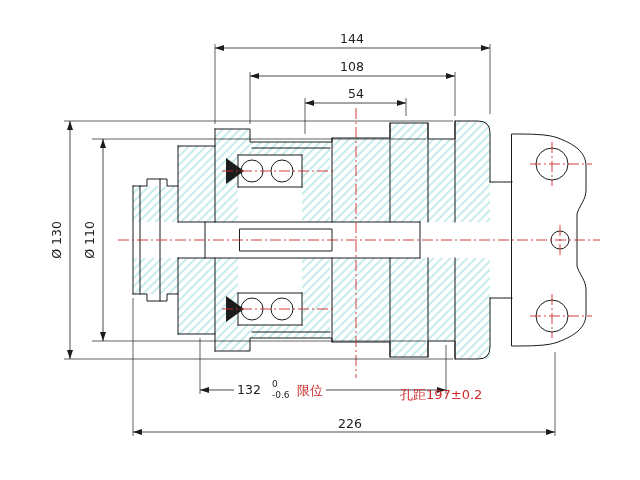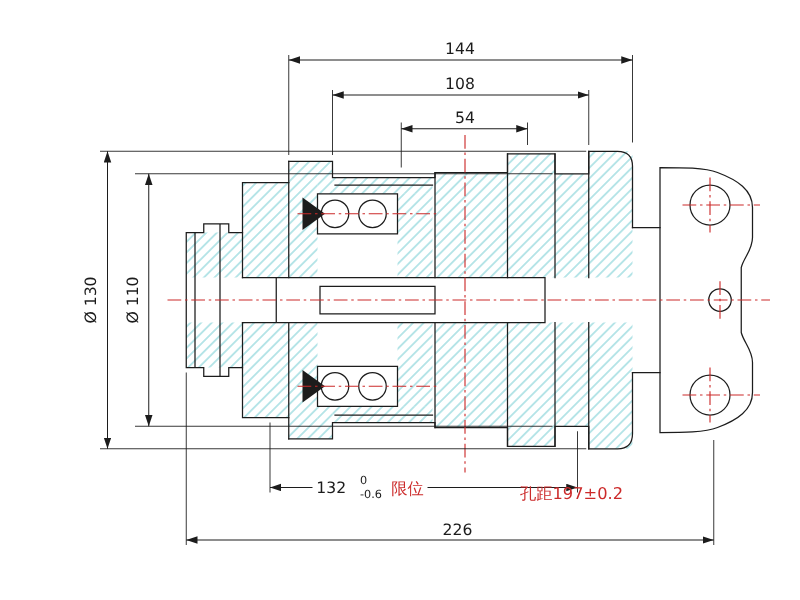--- a/index.html
+++ b/index.html
@@ -1,16 +1,16 @@
 <!DOCTYPE html>
 <html><head>
 <meta charset="utf-8">
 <style>
   html,body{margin:0;padding:0;background:#ffffff;width:640px;height:480px;overflow:hidden;}
-  .page{width:576px;height:480px;background:#fff;position:relative;font-family:"DejaVu Sans",sans-serif;padding-left:16px;}
+  .page{width:576px;height:480px;background:#fff;position:relative;font-family:"DejaVu Sans",sans-serif;}
   svg{display:block;}
   .outl{fill:none;stroke-width:1;stroke-linecap:square;}
   .cl{fill:none;stroke-width:0.9;stroke-dasharray:11 3 2 3;}
   .ext{fill:none;stroke:#1c1c1c;stroke-width:0.7;}
   .dimln{fill:none;stroke:#1c1c1c;stroke-width:0.8;}
   .t{font-family:"DejaVu Sans",sans-serif;font-size:12.5px;fill:#1c1c1c;}
   .ts{font-family:"DejaVu Sans",sans-serif;font-size:9px;fill:#1c1c1c;}
   .tr{font-family:"DejaVu Sans",sans-serif;font-size:13px;}
   .seal{stroke:none;}
   .ball{fill:#ffffff;stroke-width:1;}

